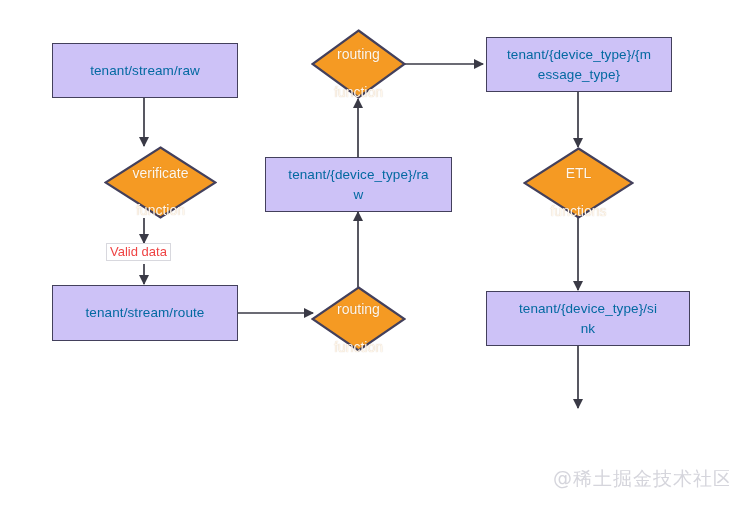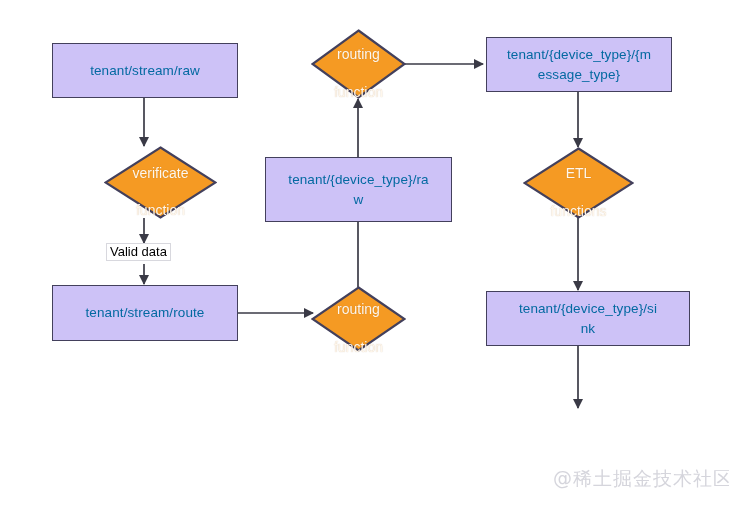--- a/index.html
+++ b/index.html
@@ -62,21 +62,21 @@
     font-size: 14px;
     line-height: 1.35;
     text-align: center;
     white-space: pre-line;
     text-shadow: 0 0 1px rgba(120,70,0,.35);
   }
   .edge-label {
     position: absolute;
     background: #ffffff;
     border: 1px solid #d8d8de;
-    color: #000000;
+    color: #ef4444;
     font-size: 13px;
     line-height: 1.1;
     padding: 1px 3px;
     white-space: nowrap;
   }
   .watermark {
     position: absolute;
     color: #d5d5dc;
     font-size: 19px;
     letter-spacing: 1px;
@@ -144,21 +144,21 @@
   <div class="diamond-wrap" style="left:311px; top:286px; width:95px; height:66px;">
     <svg class="diamond-shape" viewBox="0 0 95 66" preserveAspectRatio="none">
       <polygon points="47.5,1.5 93.5,33 47.5,64.5 1.5,33" fill="#f59a23" stroke="#43405c" stroke-width="2.2"></polygon>
     </svg>
     <div class="diamond-label">
       <span>routing</span><br>
       <span>function</span>
     </div>
   </div>
 
-  <div class="node box" style="left:265px; top:157px; width:187px; height:65px; justify-content:flex-start;">
+  <div class="node box" style="left:265px; top:157px; width:187px; height:55px; justify-content:flex-start;">
     <div style="width:100%;">
       <span>tenant/{device_type}/ra</span>
       <span>w</span>
     </div>
   </div>
 
   <div class="diamond-wrap" style="left:311px; top:29px; width:95px; height:70px;">
     <svg class="diamond-shape" viewBox="0 0 95 70" preserveAspectRatio="none">
       <polygon points="47.5,1.5 93.5,35 47.5,68.5 1.5,35" fill="#f59a23" stroke="#43405c" stroke-width="2.2"></polygon>
     </svg>

